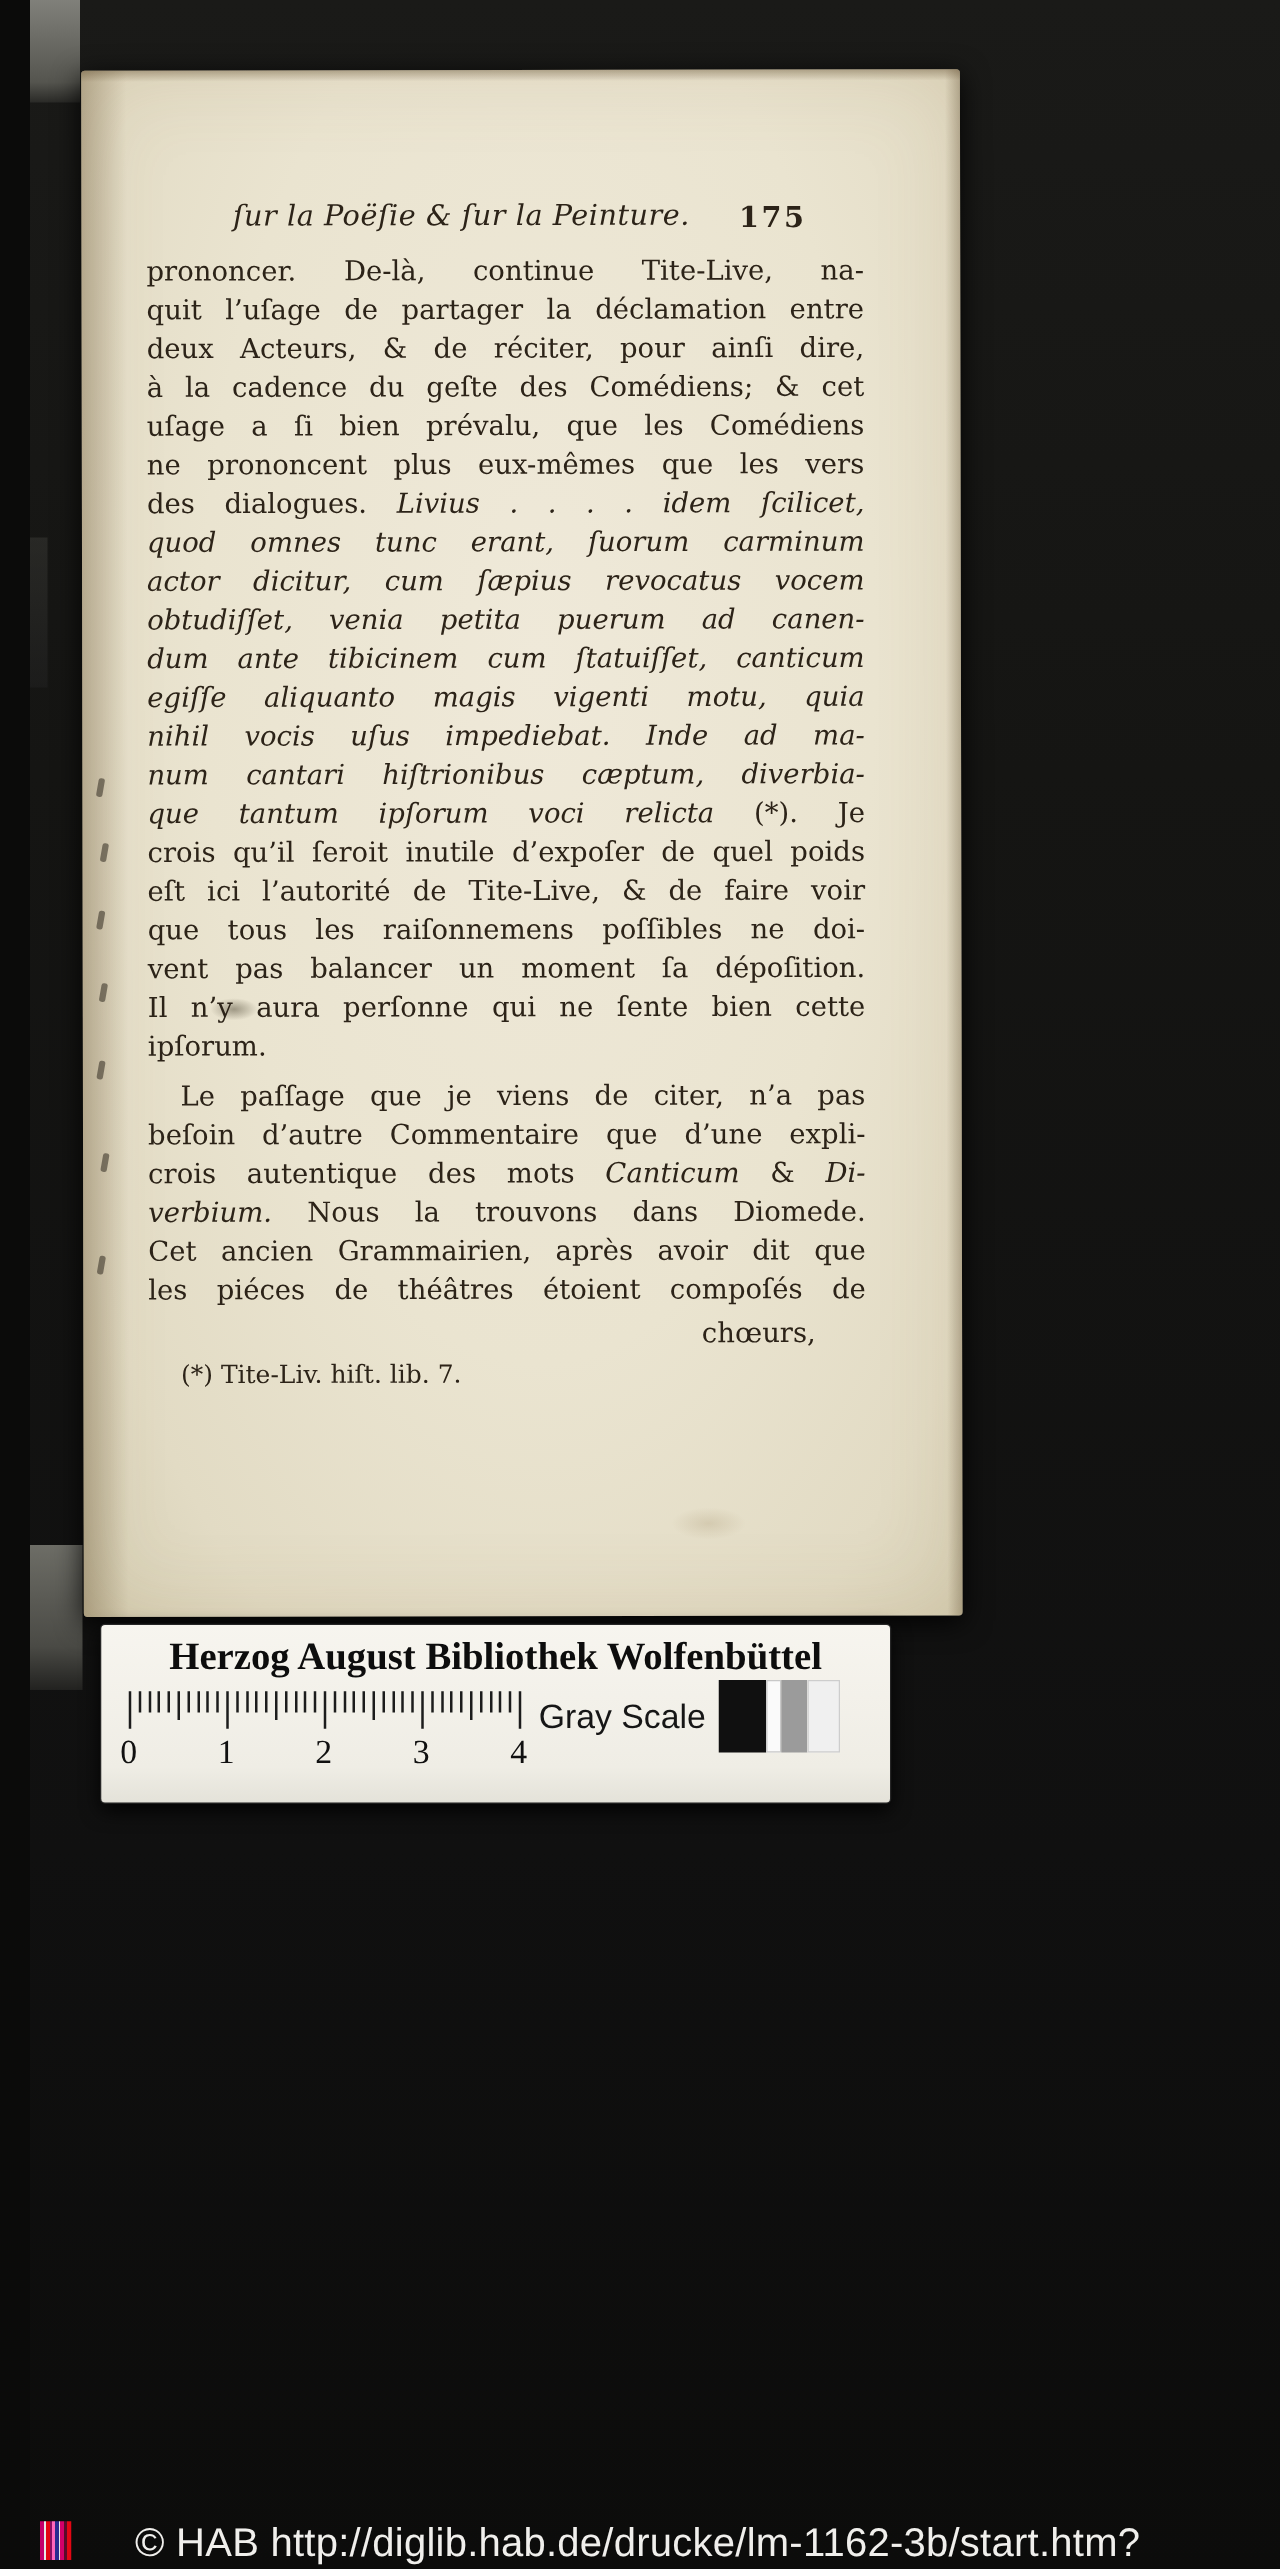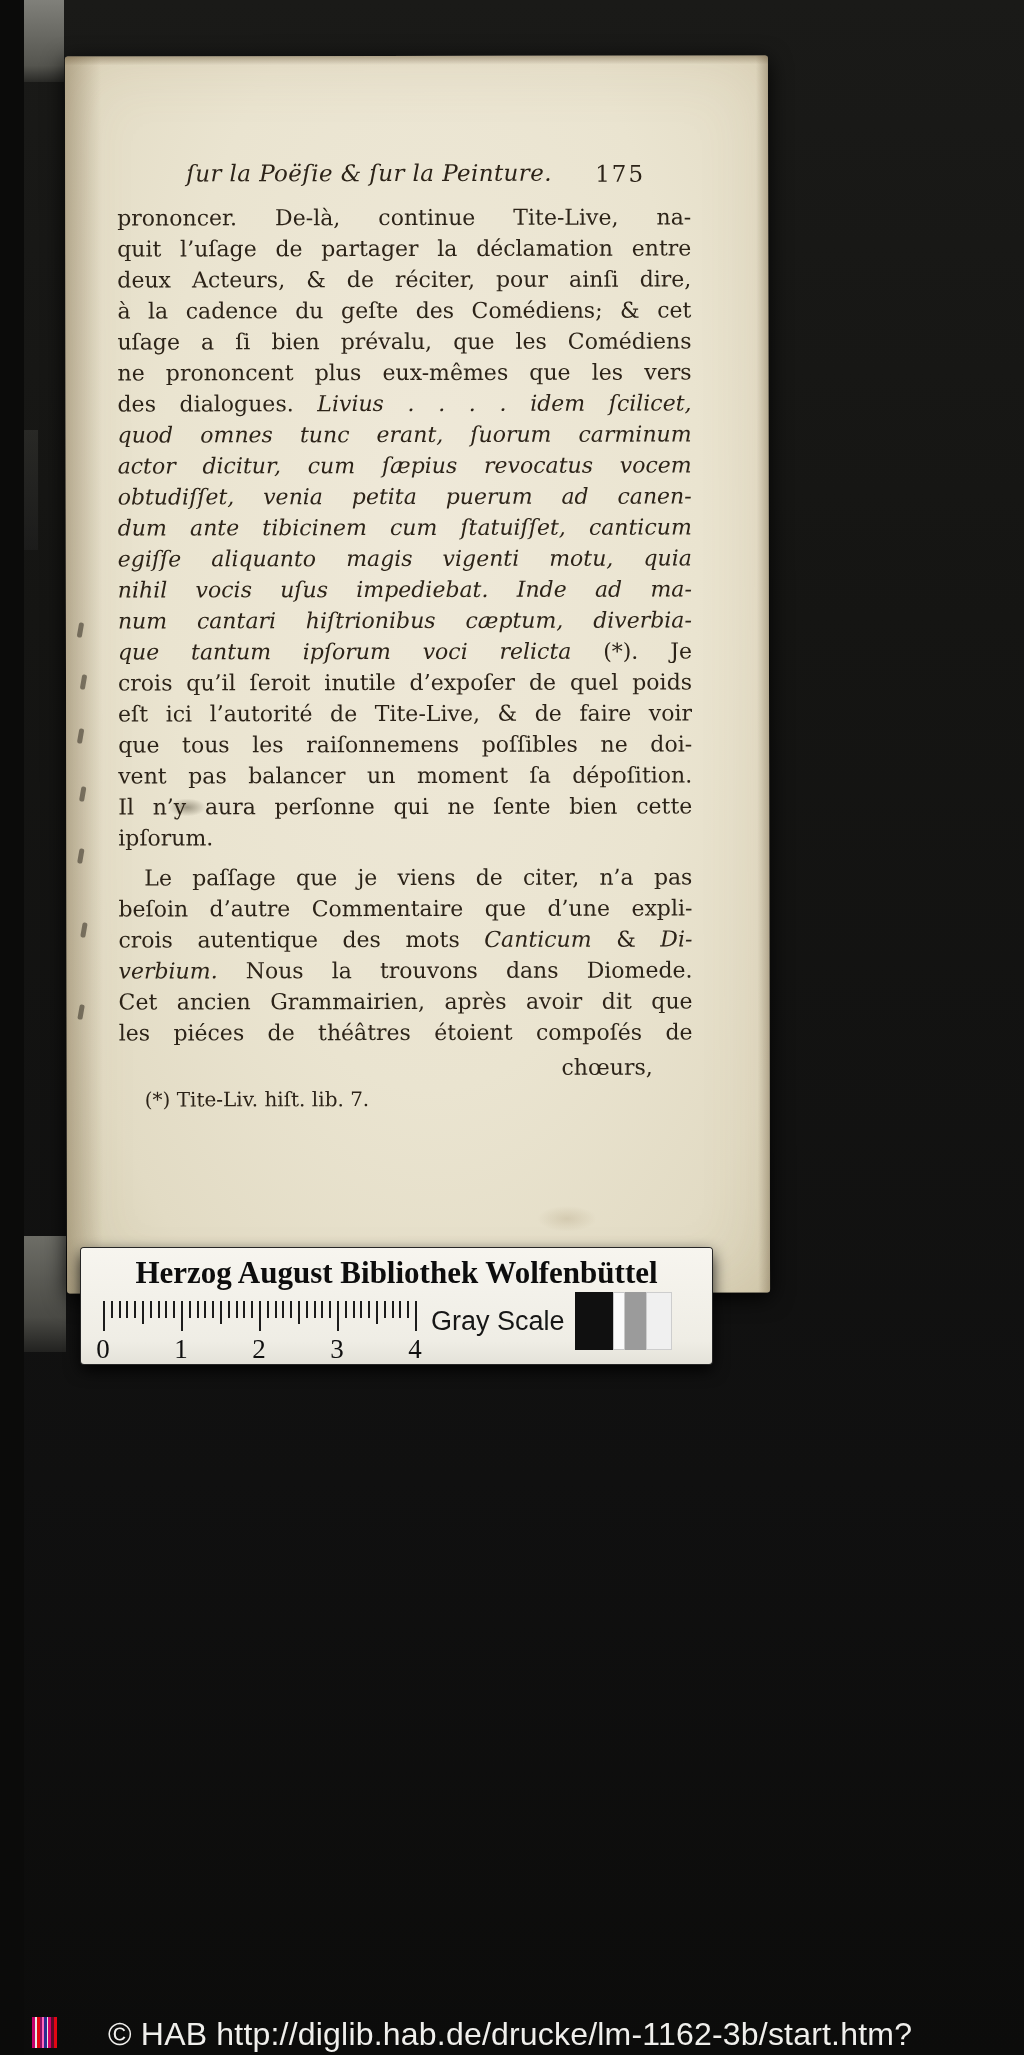--- a/index.html
+++ b/index.html
@@ -25,32 +25,32 @@
     background:linear-gradient(270deg,rgba(80,62,34,.30),rgba(80,62,34,0));}
   .mark{position:absolute;width:5px;height:15px;background:#3d372c;opacity:.6;border-radius:2px;transform:rotate(10deg);}
   .stain{position:absolute;border-radius:50%;}
   .stain-1{left:102px;top:742px;width:38px;height:18px;
     background:radial-gradient(ellipse,rgba(96,89,70,.55),rgba(96,89,70,0) 70%);}
   .stain-2{left:470px;top:1150px;width:60px;height:26px;
     background:radial-gradient(ellipse,rgba(150,130,90,.22),rgba(150,130,90,0) 70%);}
 
   .running-header{position:absolute;left:52px;top:104px;width:574px;font-size:23px;color:#2c2318;}
   .rh-title{display:block;text-align:center;padding-right:70px;font-style:italic;letter-spacing:.4px;}
-  .rh-num{position:absolute;right:46px;top:1px;font-style:normal;letter-spacing:2px;}
+  .rh-num{position:absolute;right:46px;top:1px;font-style:normal;letter-spacing:2px;font-weight:bold;}
 
   .text-block{position:absolute;left:52px;top:146px;width:574px;font-size:22px;line-height:31px;color:#2c2318;}
   .line{text-align:justify;text-align-last:justify;}
   .line.no-just{text-align-last:left;}
   .line.indent{text-indent:26px;margin-top:9px;}
   .it{font-style:italic;}
   .catchword{text-align:right;padding-right:40px;margin-top:4px;}
   .footnote{padding-left:26px;margin-top:1px;font-size:20px;}
 
   
-  .label{position:absolute;left:57px;top:1248px;width:631px;height:116px;border-radius:3px;
+  .label{position:absolute;left:57px;top:1300px;width:631px;height:142px;border-radius:3px;
     background:linear-gradient(180deg,#f7f5ef 0%,#efede5 80%,#e4e2d9 100%);
     box-shadow:0 0 0 1px #262626, 0 6px 16px rgba(0,0,0,.95);
     font-family:"Liberation Serif",serif;}
   .label-title{margin-top:7px;text-align:center;font-weight:bold;font-size:31px;color:#0d0d0d;}
   .ruler{position:absolute;left:22px;top:53px;width:316px;height:32px;}
   .tick{position:absolute;top:0;width:2px;background:#1c1c1c;}
   .tick.minor{height:17px;}
   .tick.half{height:23px;}
   .tick.major{height:30px;}
   .ruler-numbers{position:absolute;left:22px;top:86px;width:316px;height:32px;font-size:27px;color:#101010;}

